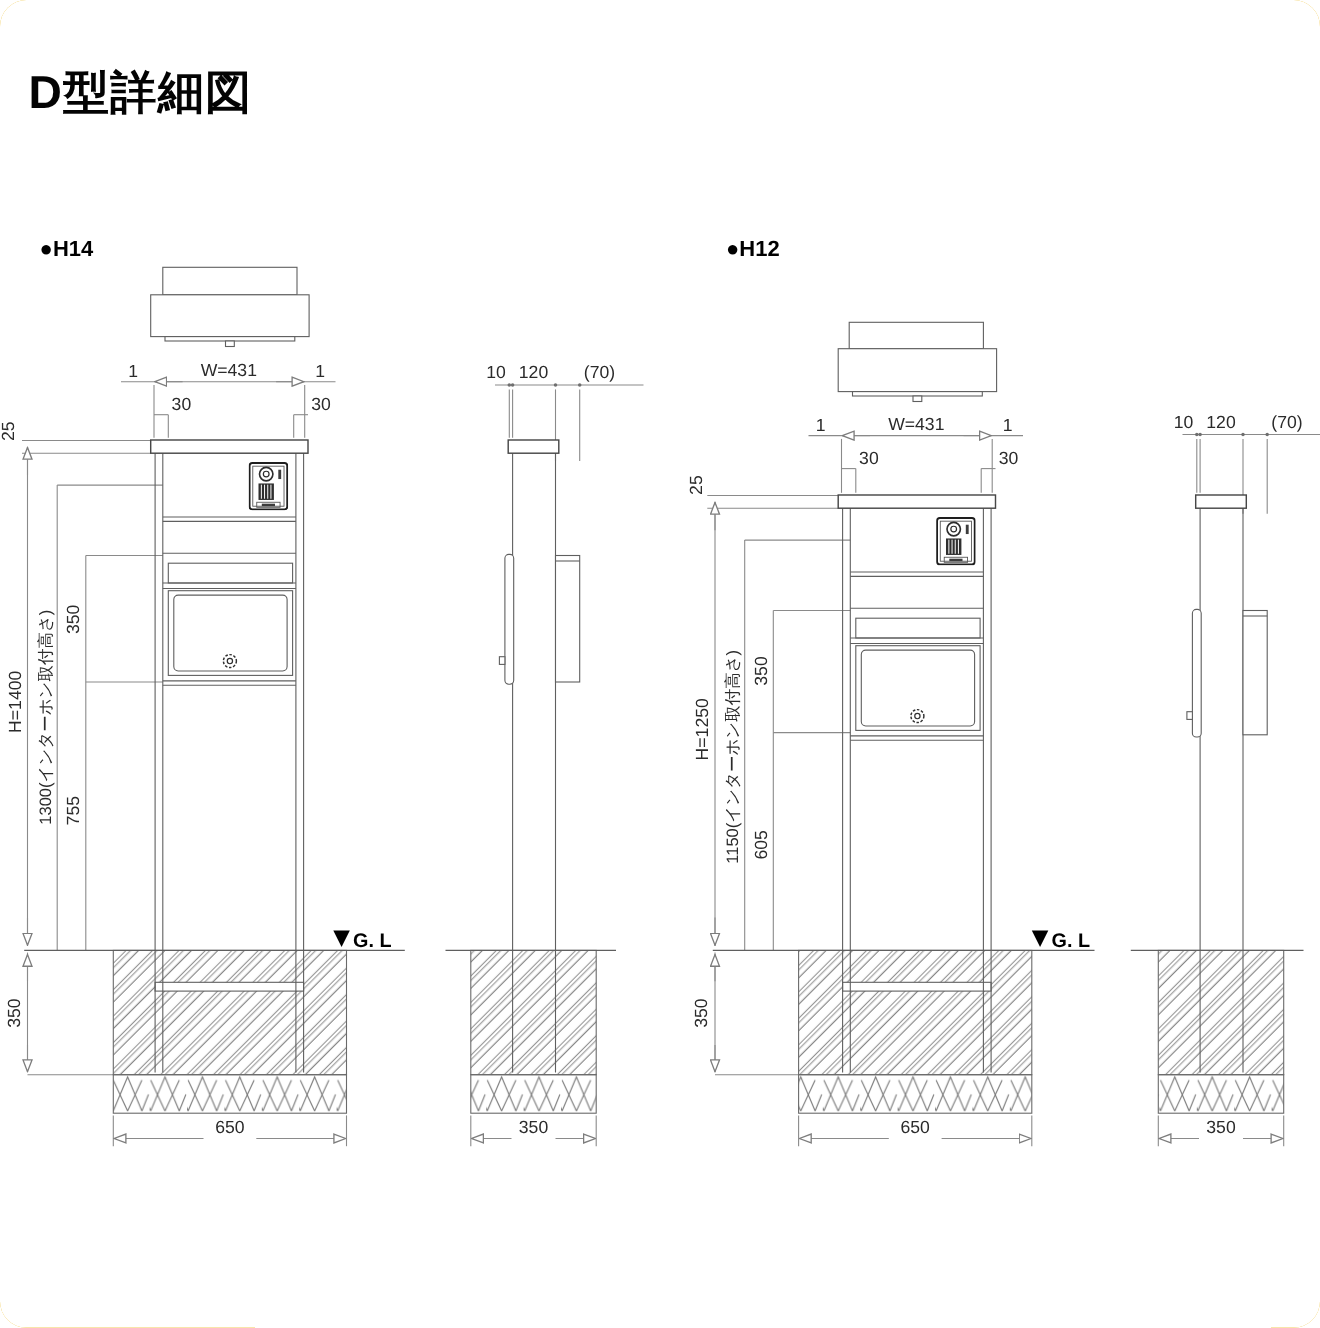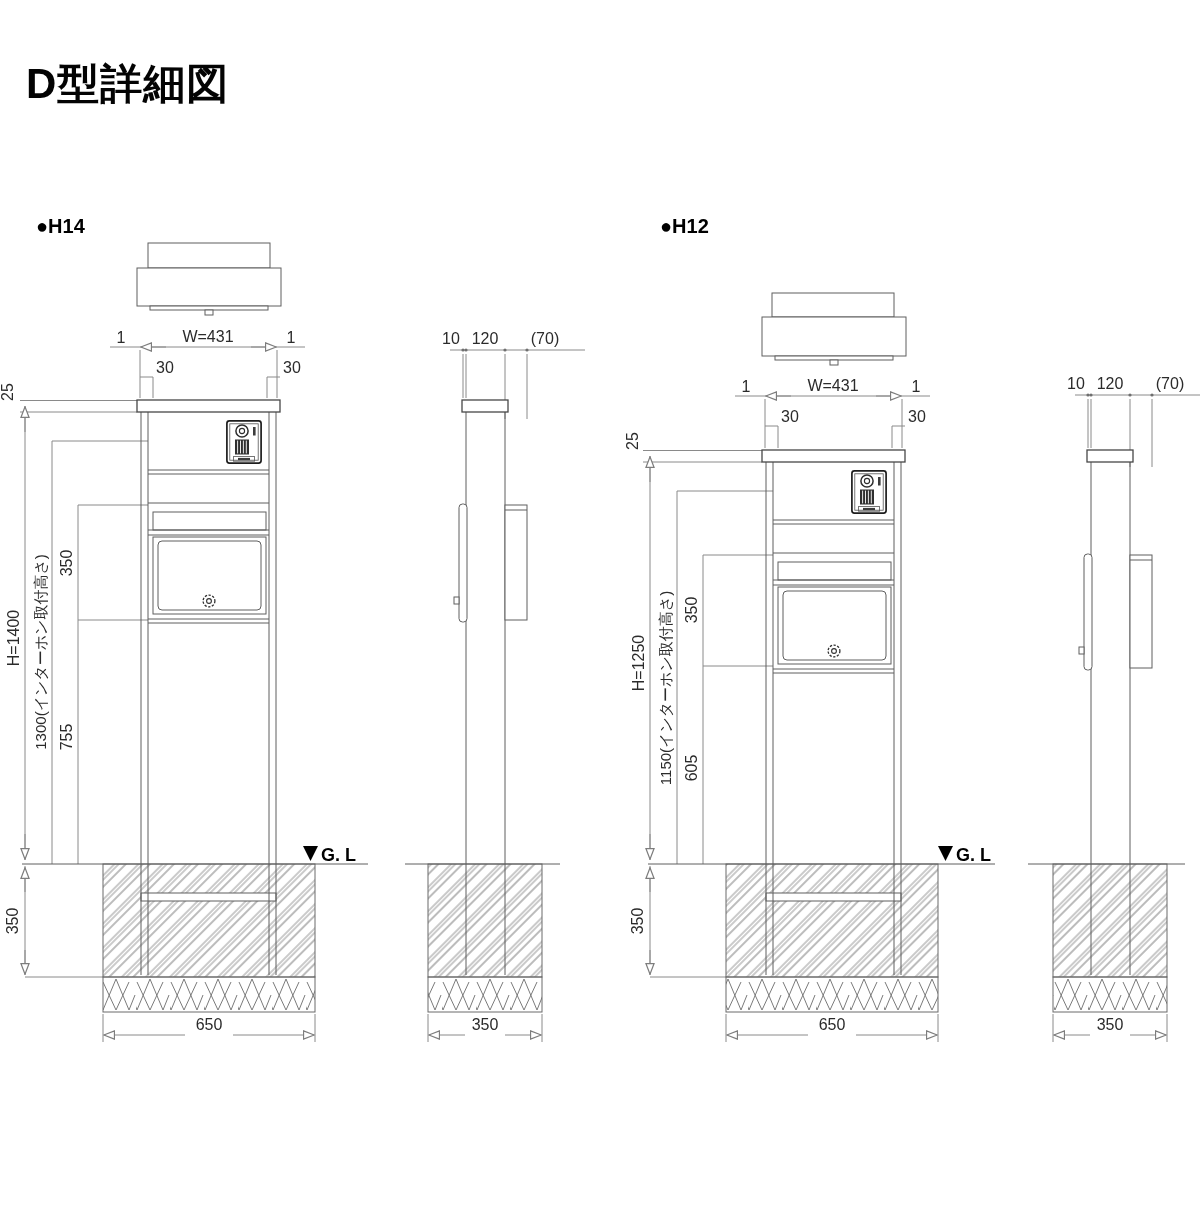--- a/index.html
+++ b/index.html
@@ -1,16 +1,16 @@
 <!DOCTYPE html>
 <html><head>
 <meta charset="utf-8">
 <style>
   html,body{margin:0;padding:0;background:#ffffff;}
-  .stage{width:1200px;height:1207px;position:relative;background:#eab308;overflow:hidden;}
+  .stage{width:1200px;height:1207px;position:relative;background:#eab308;overflow:hidden;border-radius:24px;}
   svg{display:block;}
   .ol{stroke:#5f5f5f;fill:none;stroke-width:1;}
   .olw{stroke:#5f5f5f;fill:#ffffff;stroke-width:1;}
   .ol2{stroke:#474747;fill:#ffffff;stroke-width:1.3;}
   .dl{stroke:#8a8a8a;fill:none;stroke-width:1;}
   .fnd{fill:url(#hatch);stroke:#6a6a6a;stroke-width:1;}
   .grv{fill:url(#gravel);stroke:#6a6a6a;stroke-width:1;}
   text{font-family:"Liberation Sans","DejaVu Sans",sans-serif;}
   .dim{font-size:16px;fill:#2b2b2b;}
   .dimj{font-size:15px;fill:#2b2b2b;}

